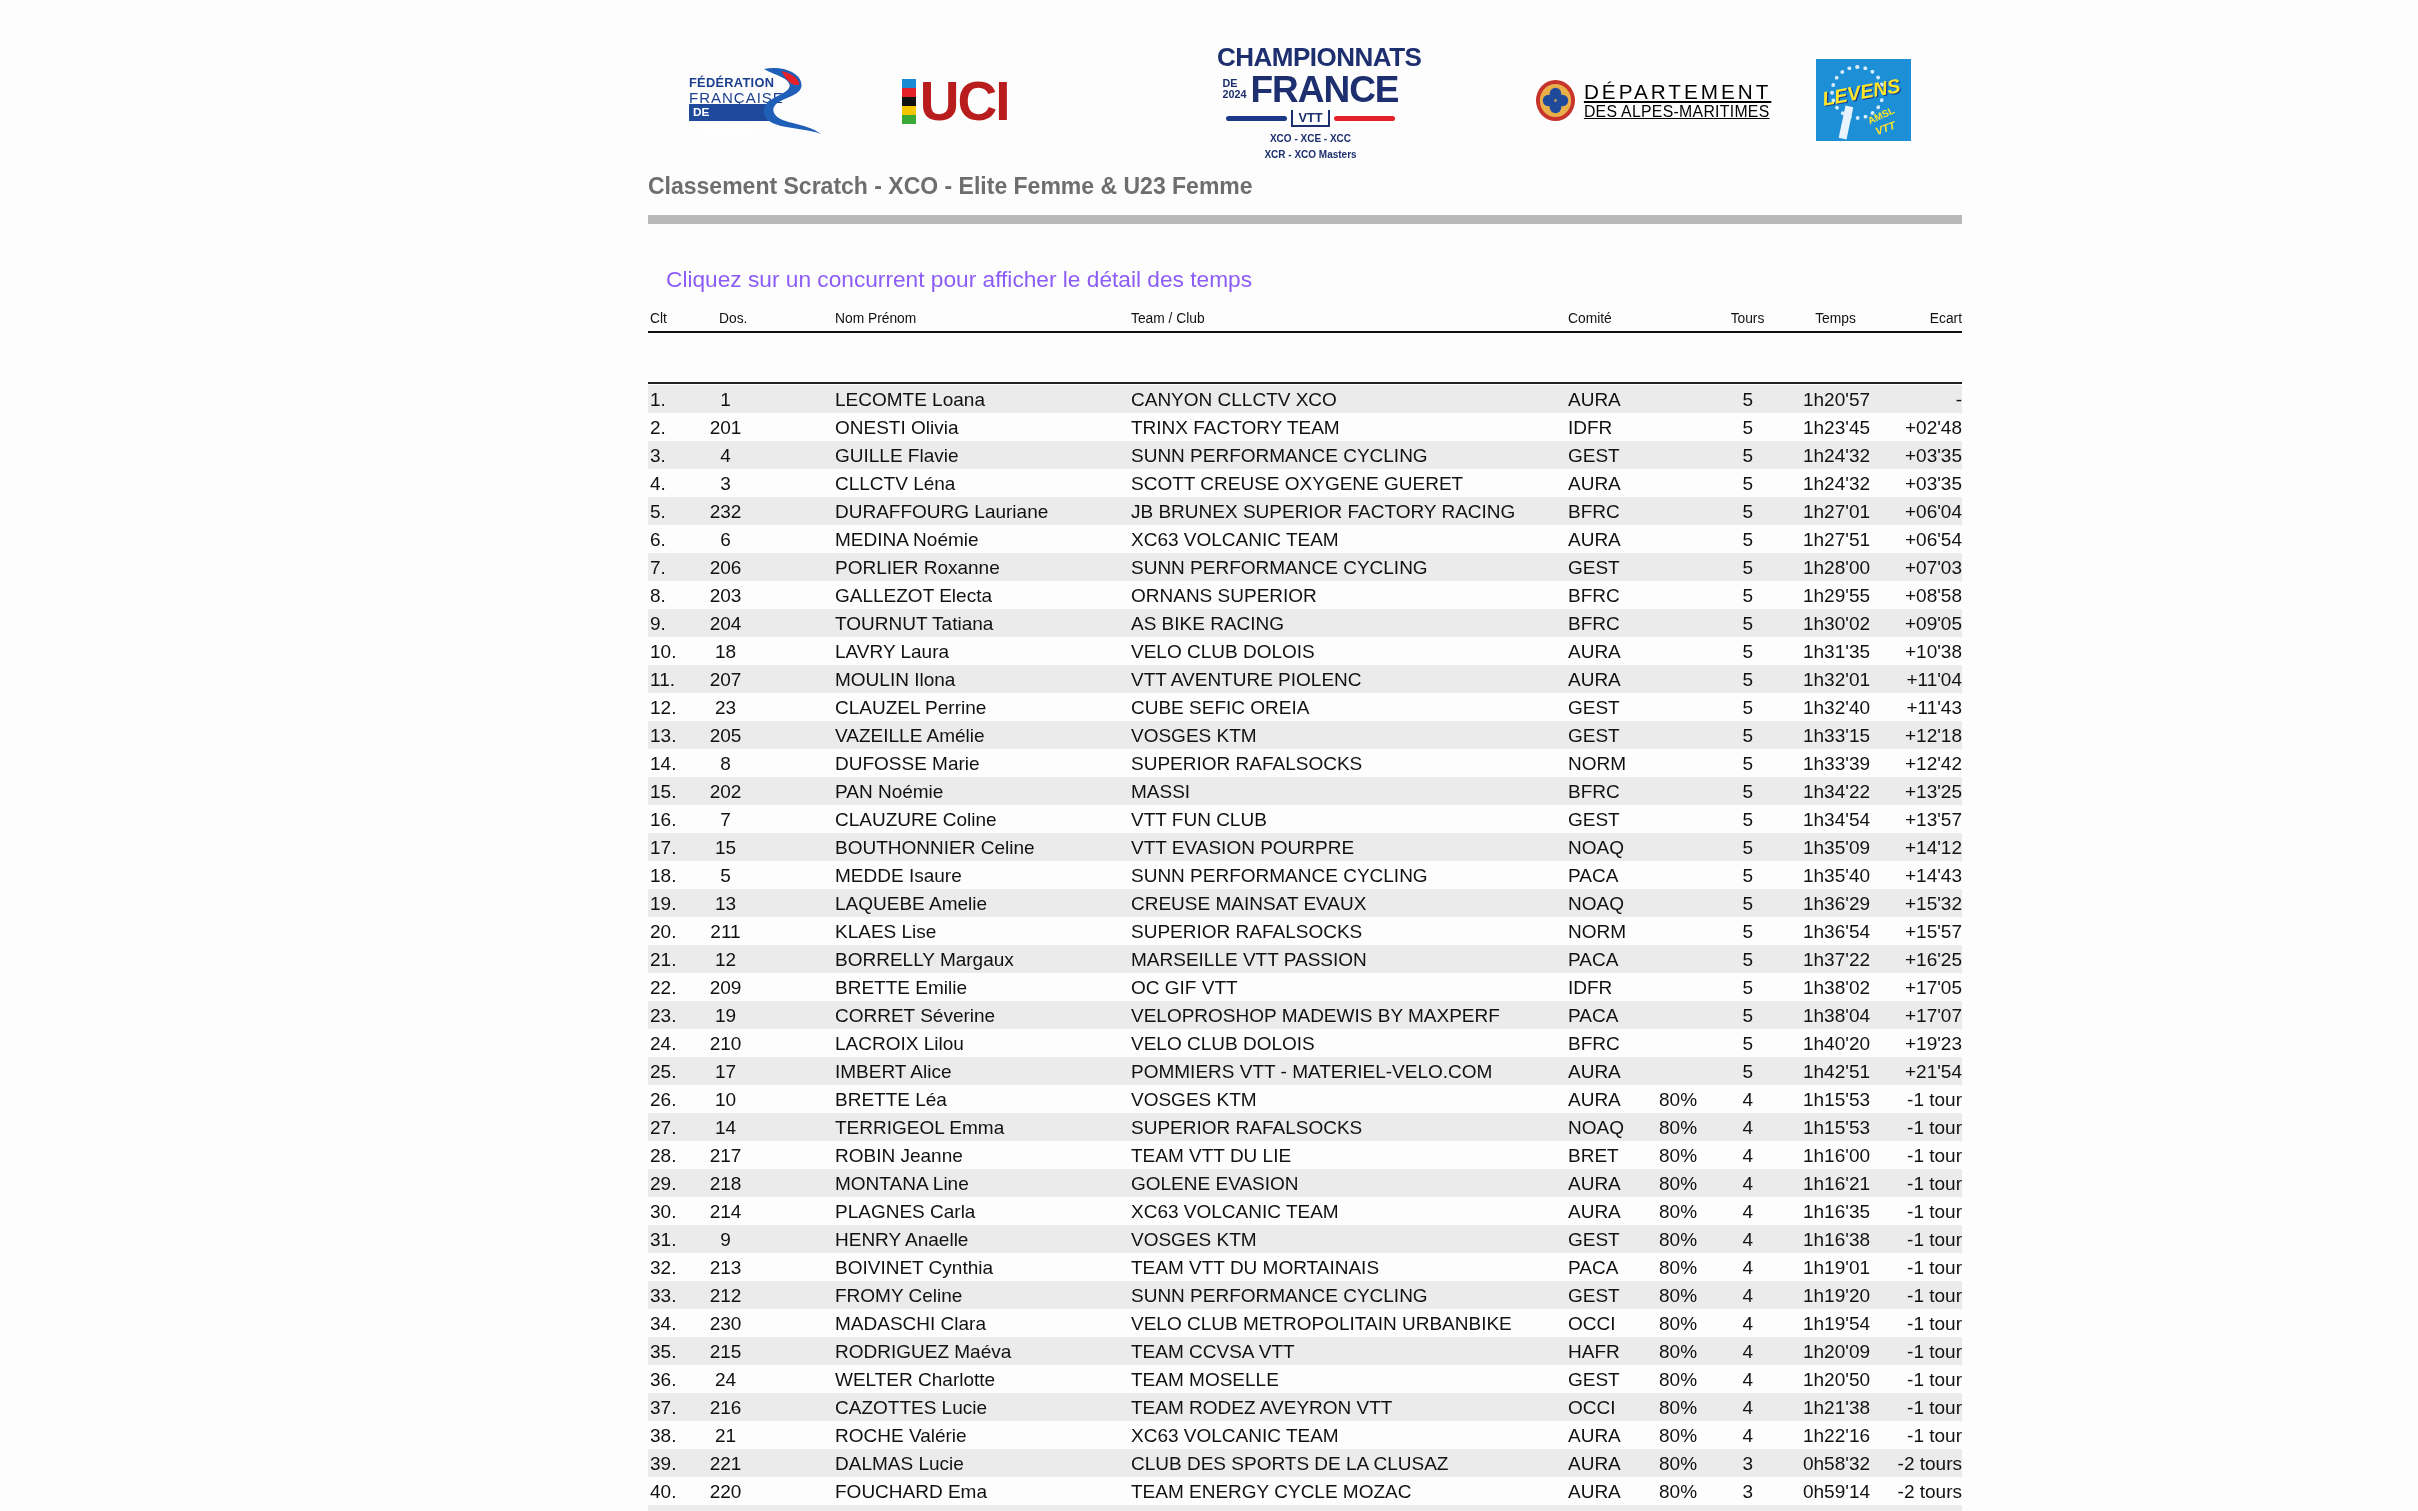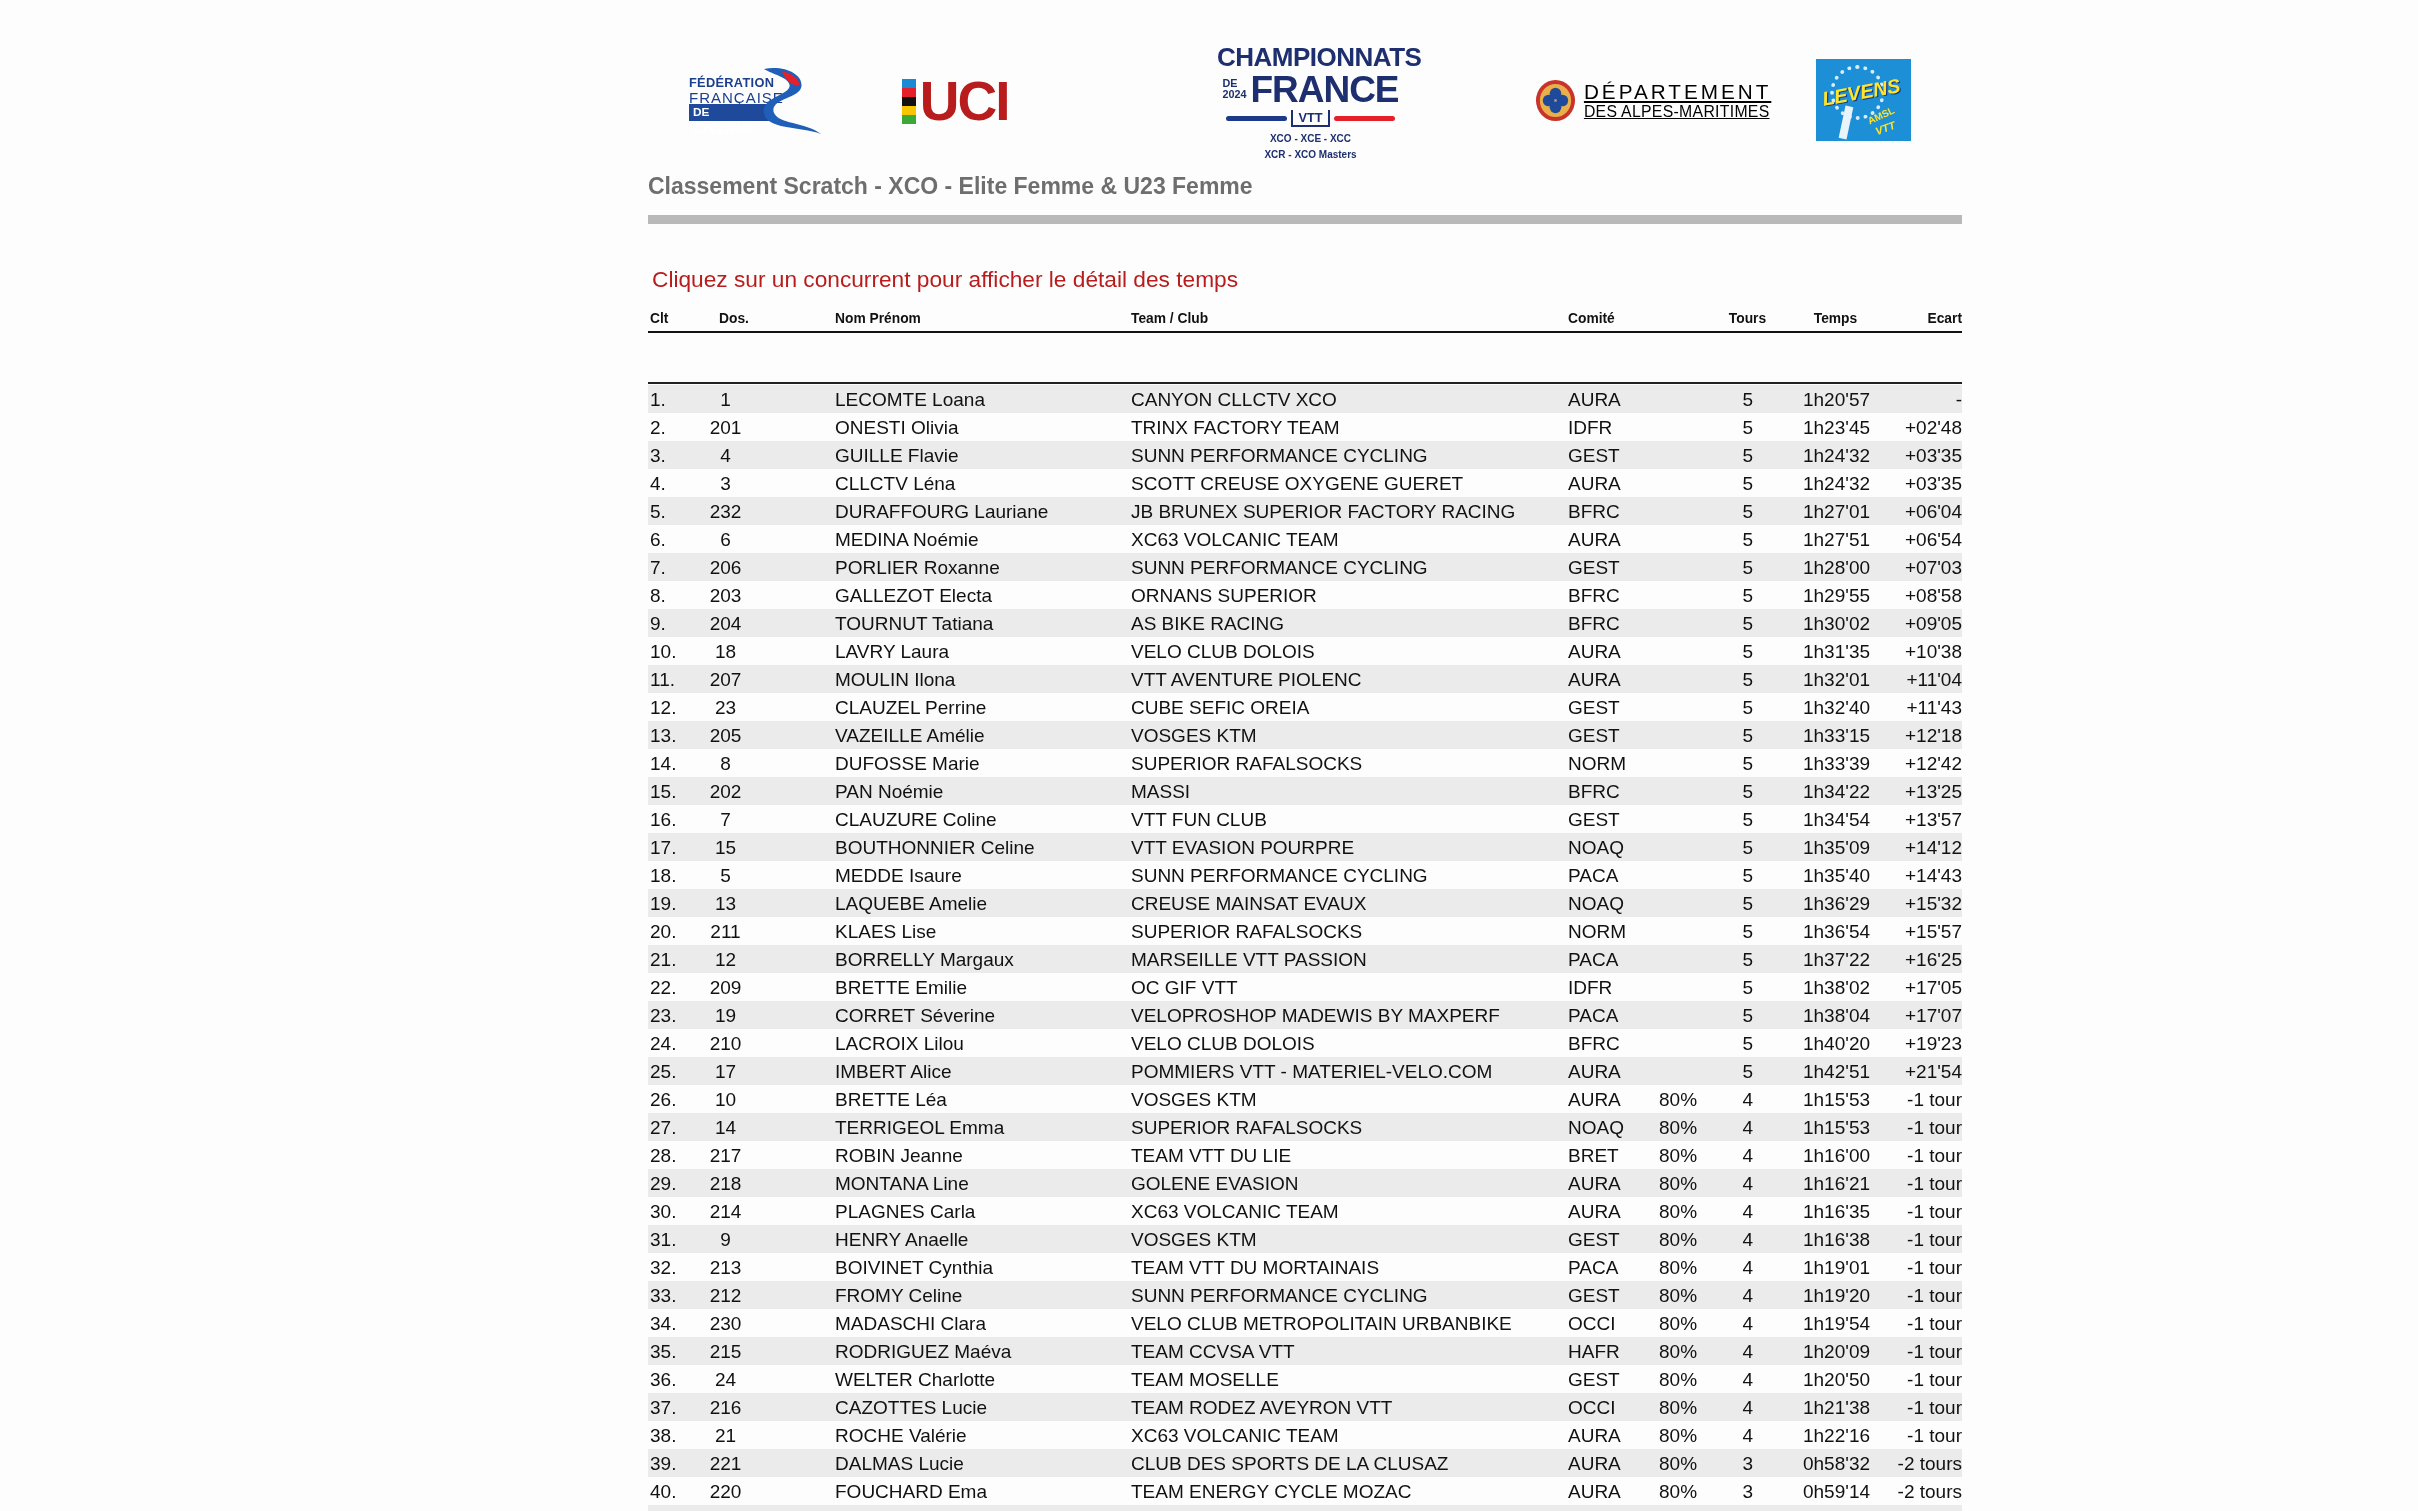--- a/index.html
+++ b/index.html
@@ -37,22 +37,22 @@
   
   .levens { left:1168px; top:59px; width:95px; height:82px; background:#1d8fd6; overflow:hidden; }
   .levens .w { position:absolute; left:5.9px; top:21.7px; font-weight:bold; font-style:italic; font-size:19.7px; color:#ffe52a; transform:rotate(-10deg); text-shadow:1px 1px 0 #16358f; }
   .levens .a2 { position:absolute; left:51px; top:51px; font-size:9.9px; font-weight:bold; color:#ffe52a; transform:rotate(-25deg); }
   .levens .a3 { position:absolute; left:59px; top:63px; font-size:10.8px; font-weight:bold; font-style:italic; color:#ffe52a; transform:rotate(-20deg); }
   .levens .gear { position:absolute; left:13.8px; top:5.9px; width:55px; height:55px; border:4.9px dotted #d7ecfb; border-radius:50%; box-sizing:border-box; }
   .levens .stick { position:absolute; left:25.6px; top:47px; width:7.9px; height:33px; background:#e8f3fc; transform:rotate(12deg); }
 
   .title { position:absolute; top:173px; left:0; font-weight:bold; font-size:23px; color:#6e6e6e; letter-spacing:0px; }
   .title-bar { position:absolute; top:215px; left:0; width:1314px; height:8.9px; background:#b9b9b9; }
-  .hint { position:absolute; top:266px; left:4px; font-size:22.7px; color:#b91c1c; }
-  .thead { position:absolute; top:311px; left:0; width:1314px; height:19.7px; border-bottom:2px solid #111; font-weight:bold; font-size:13.8px; }
+  .hint { position:absolute; top:266px; left:18px; font-size:22.7px; color:#8b5cf6; }
+  .thead { position:absolute; top:311px; left:0; width:1314px; height:19.7px; border-bottom:2px solid #111; font-weight:normal; font-size:13.8px; }
   .rule2 { position:absolute; top:382px; left:0; width:1314px; height:0; border-top:2px solid #222; }
   .col { position:absolute; white-space:nowrap; }
   .c-clt { left:2px; }
   .c-dos { left:54px; width:47px; text-align:center; }
   .c-name { left:187px; }
   .c-team { left:483px; }
   .c-com { left:920px; }
   .c-pct { left:1011px; }
   .c-tours { left:1084px; width:31.5px; text-align:center; }
   .c-temps { left:1143px; width:91px; text-align:center; }

